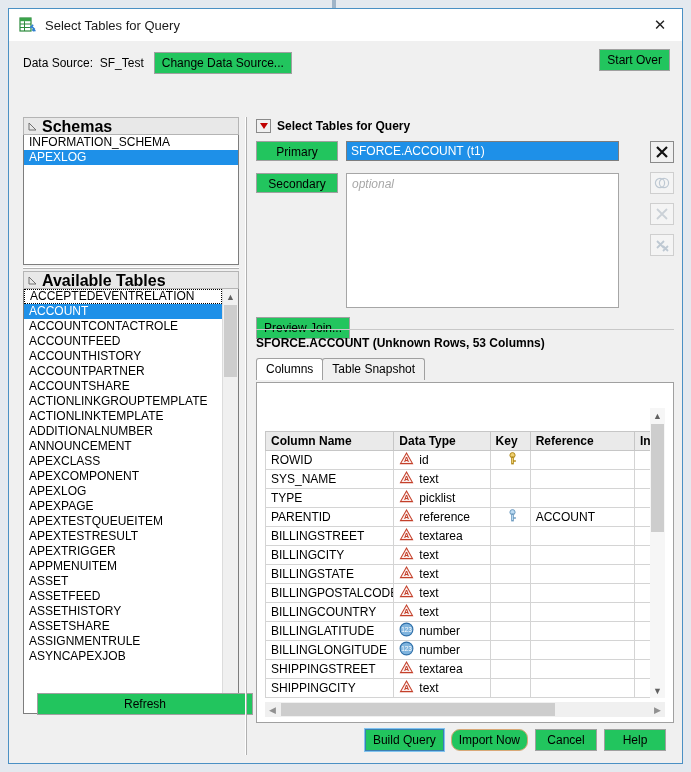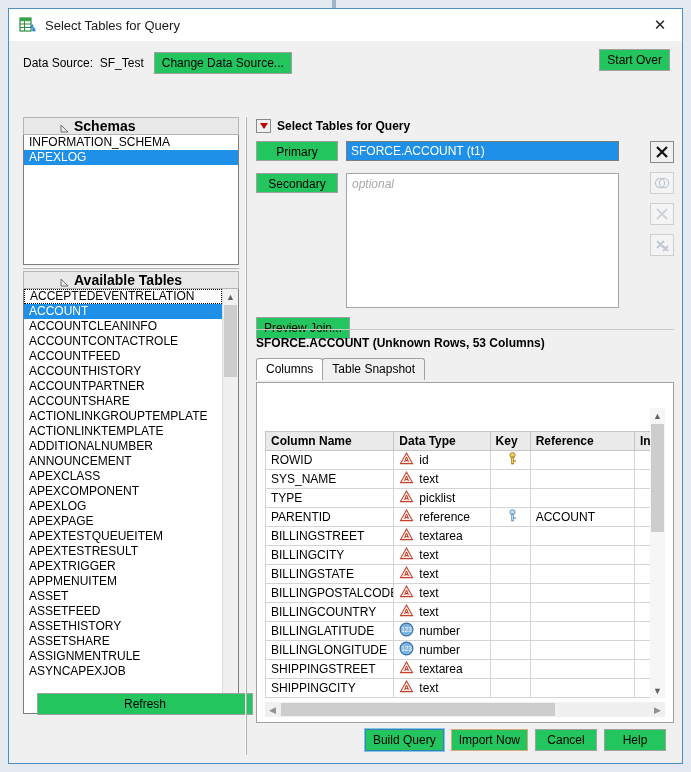--- a/index.html
+++ b/index.html
@@ -56,22 +56,22 @@
     line-height:16px;
   }
   .btn.focus{border:1px solid #3c7fb1;outline:1px solid #7fc3ef;}
   #change-ds{margin-left:10px;}
   #start-over{position:absolute;right:12px;top:0;}
 
   
   .left-col{position:absolute;left:14px;top:76px;width:216px;bottom:36px;}
   .panel-header{
     height:18px;background:#e8e8e8;border:1px solid #b4b4b4;
-    display:flex;align-items:center;box-sizing:border-box;
-    font-weight:bold;font-size:14px;padding-left:32px;
+    display:flex;align-items:flex-start;box-sizing:border-box;
+    font-weight:bold;font-size:16px;
   }
   .tri{width:11px;height:11px;margin-left:3px;margin-right:4px;flex:0 0 auto;}
   .listbox{
     background:#fff;border:1px solid #7d7d7d;border-top:none;
     box-sizing:border-box;position:relative;overflow:hidden;
   }
   .list-item{
     height:15px;line-height:15px;padding-left:5px;font-size:12px;
     white-space:nowrap;cursor:default;box-sizing:border-box;
   }
@@ -203,21 +203,21 @@
     position:absolute;left:8px;right:8px;bottom:5px;height:15px;background:#f0f0f0;
   }
 
   
   .footer{
     position:absolute;left:0;right:0;bottom:0;height:30px;
     display:flex;align-items:center;justify-content:flex-end;
     padding-right:8px;gap:7px;
   }
   .footer .btn{min-width:62px;text-align:center;height:22px;line-height:16px;}
-  .btn.orange{border-color:#d8a878;}
+  .btn.orange{border-color:#d8a878;border-radius:9px;}
 </style>
 </head>
 <body>
 
 <div class="desktop-bg"></div>
 <div class="bg-strip"></div>
 
 <div class="window">
 
   <div class="titlebar">
@@ -271,21 +271,20 @@
           <svg width="11" height="11" viewBox="0 0 11 11">
               <path d="M2 9 L2 2 L9 9 Z" fill="none" stroke="#707070" stroke-width="1"></path>
             </svg>
         </span>
         <span>Available Tables</span>
       </div>
       <div class="listbox" id="tables-list">
         <div id="tables-items" style="margin-right:16px;">
             <div class="list-item focusrect">ACCEPTEDEVENTRELATION</div>
             <div class="list-item selected">ACCOUNT</div>
-            <div class="list-item">ACCOUNTCLEANINFO</div>
             <div class="list-item">ACCOUNTCONTACTROLE</div>
             <div class="list-item">ACCOUNTFEED</div>
             <div class="list-item">ACCOUNTHISTORY</div>
             <div class="list-item">ACCOUNTPARTNER</div>
             <div class="list-item">ACCOUNTSHARE</div>
             <div class="list-item">ACTIONLINKGROUPTEMPLATE</div>
             <div class="list-item">ACTIONLINKTEMPLATE</div>
             <div class="list-item">ADDITIONALNUMBER</div>
             <div class="list-item">ANNOUNCEMENT</div>
             <div class="list-item">APEXCLASS</div>

